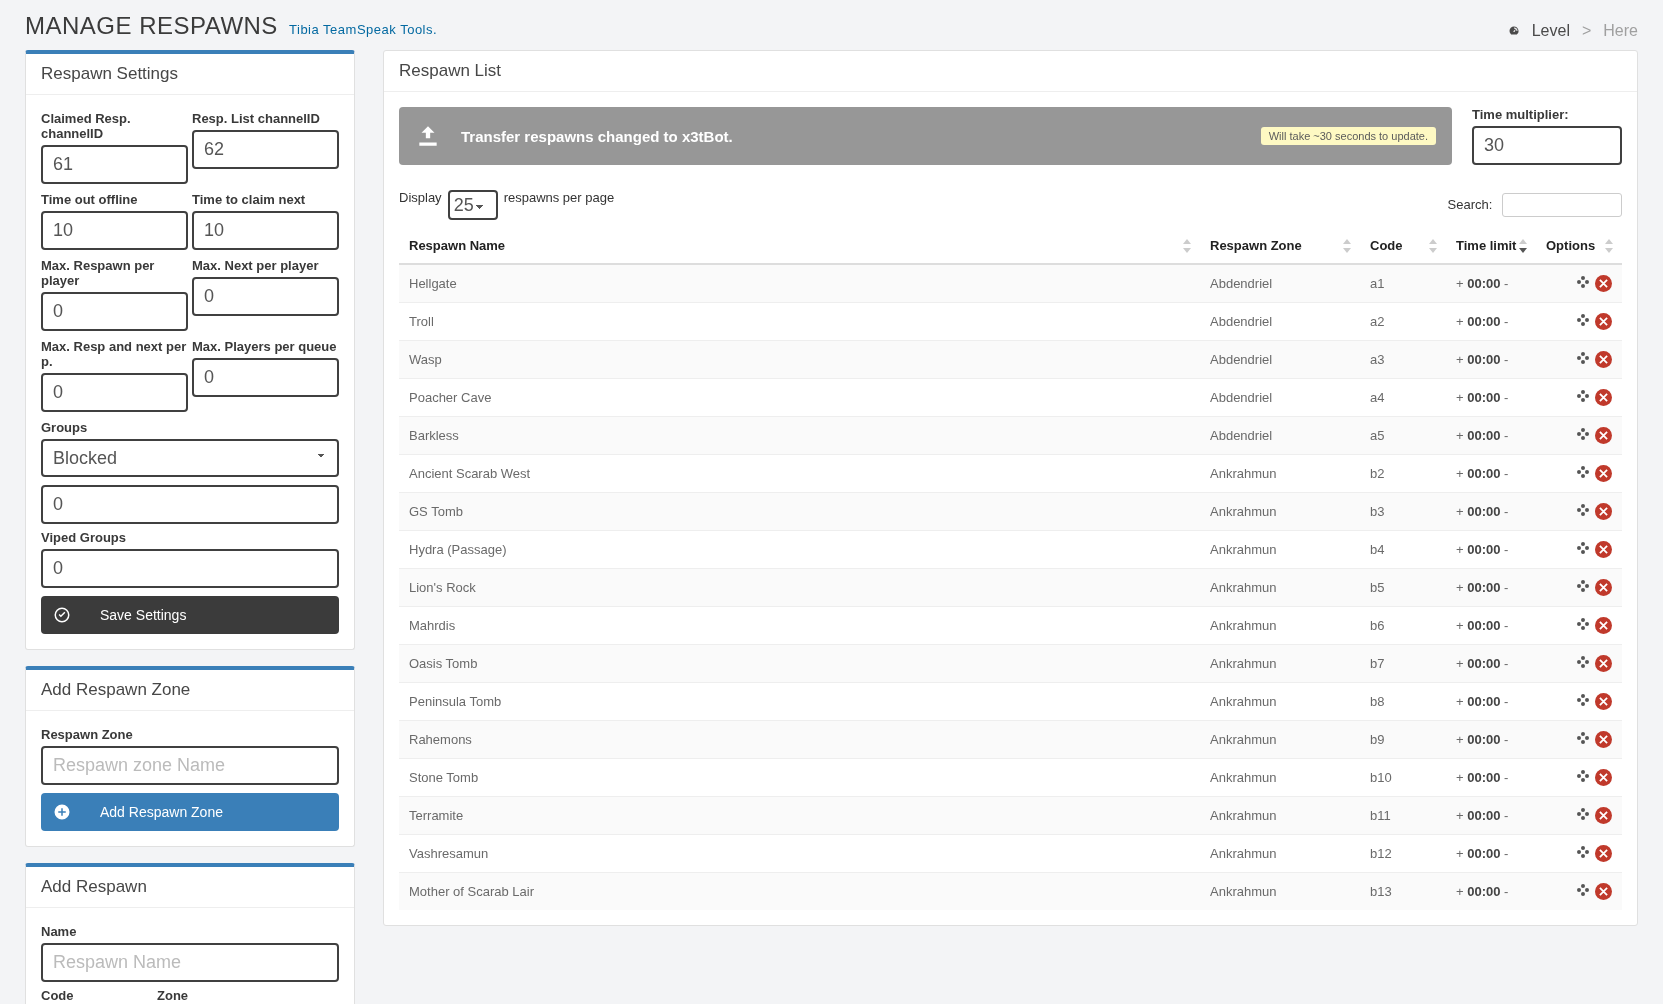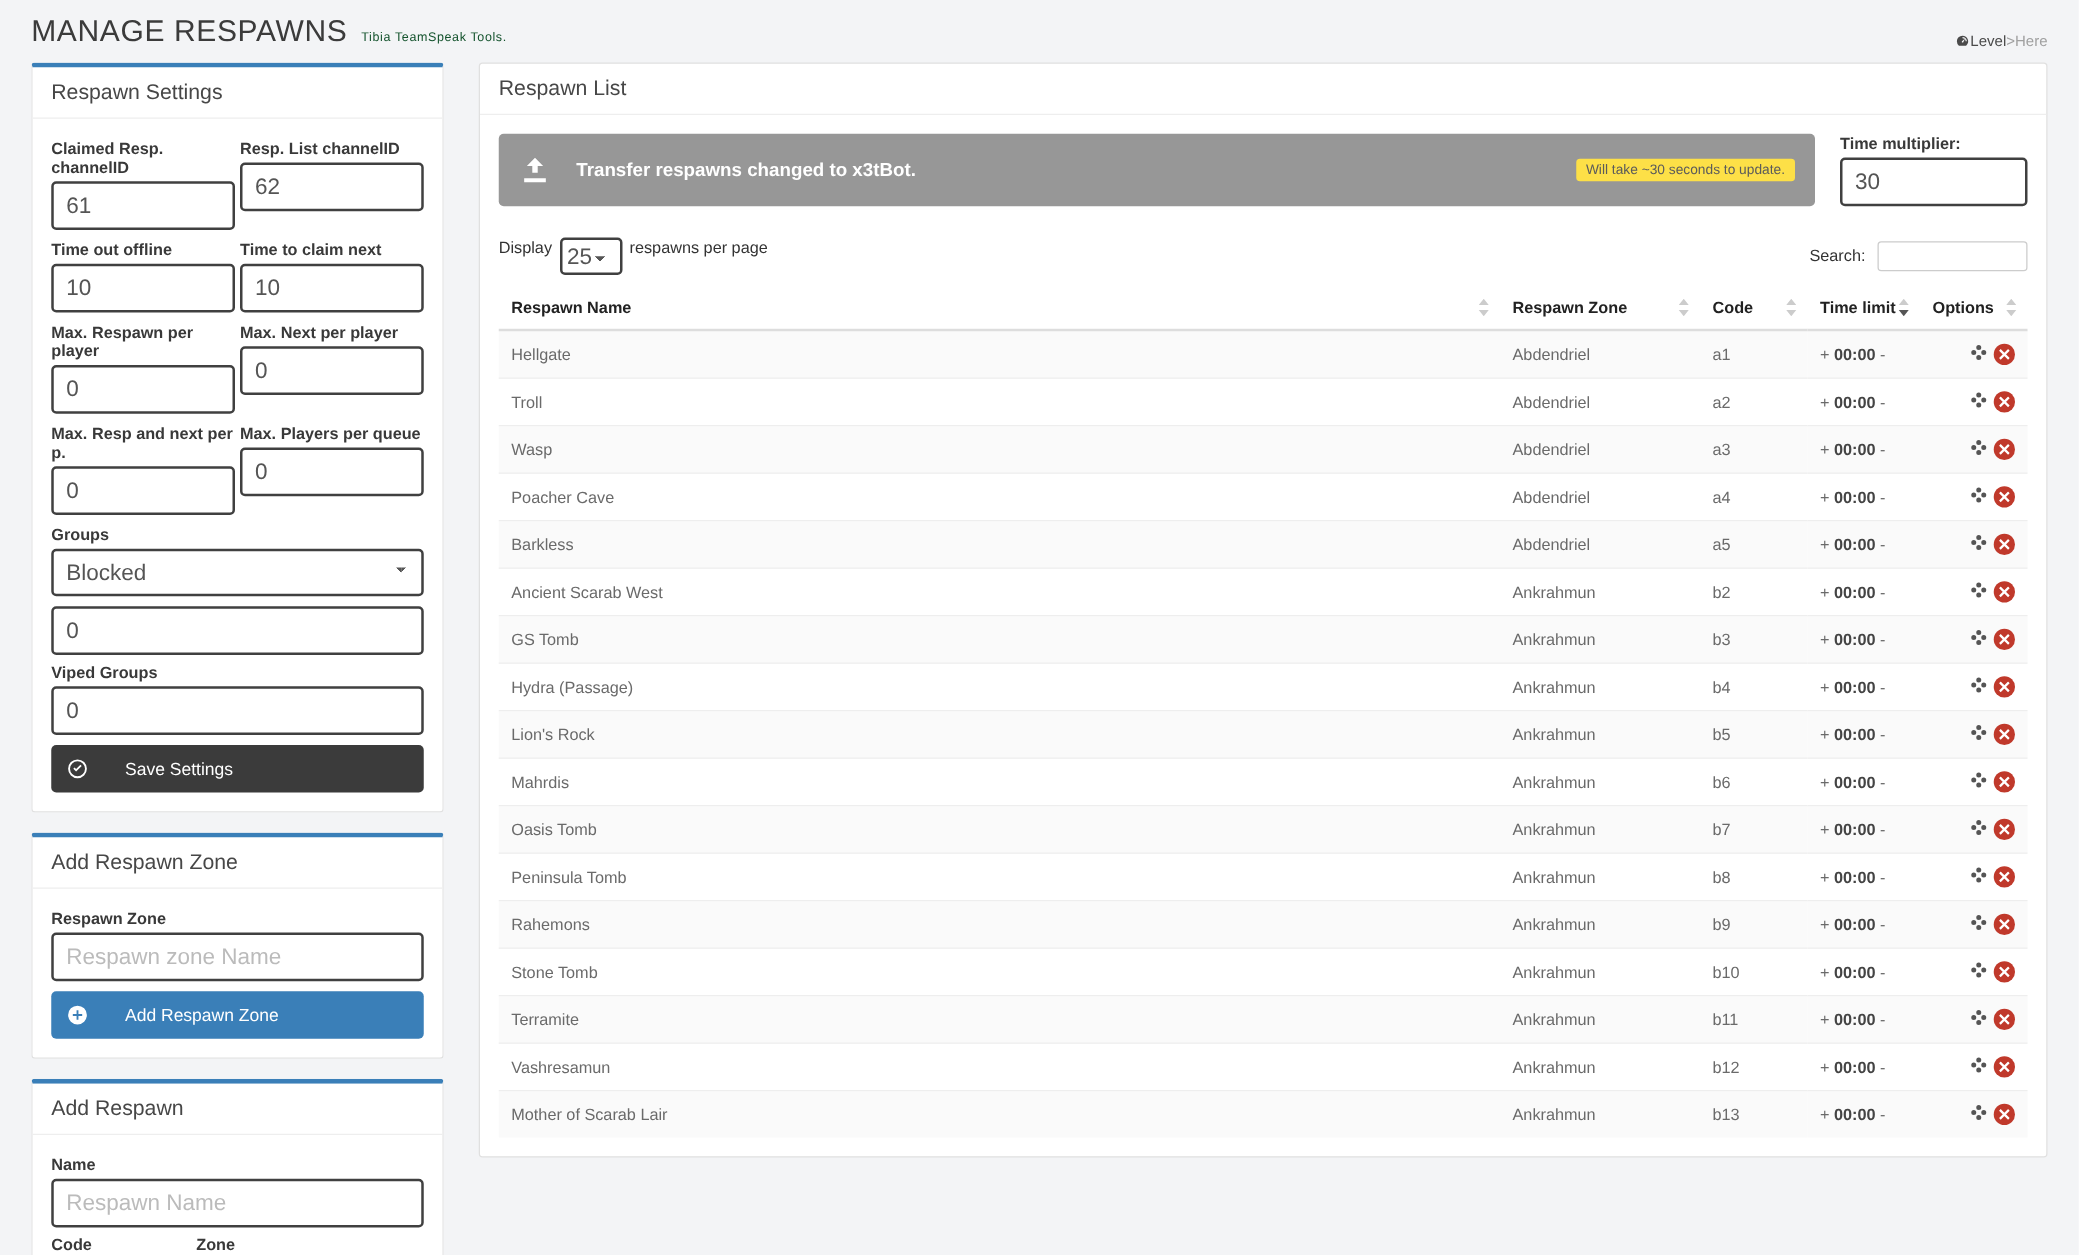--- a/index.html
+++ b/index.html
@@ -1,21 +1,21 @@
 <!DOCTYPE html>
 <html><head>
 <meta charset="utf-8">
 <style>
   * { box-sizing: border-box; margin: 0; padding: 0; }
   body { font-family: "Helvetica Neue", Helvetica, Arial, sans-serif; font-size: 13px; color: #3f3f3f; background: #f3f4f6; }
   .page { width: 1663px; min-height: 1004px; padding: 6px 25px 25px; }
   .page-header { display: flex; justify-content: space-between; align-items: flex-end; padding: 6px 0; }
   .page-header h1 { font-size: 24px; font-weight: 300; color: #3b3b3b; letter-spacing: 0.5px; }
-  .page-header .subtitle { font-size: 10px; color: #14532d; margin-left: 4px; }
-  .breadcrumb { font-size: 12px; color: #a0a0a0; display: flex; align-items: center; gap: 0; }
+  .page-header .subtitle { font-size: 13px; color: #0369a1; margin-left: 4px; }
+  .breadcrumb { font-size: 16px; color: #a0a0a0; display: flex; align-items: center; gap: 12px; }
   .breadcrumb svg { width: 12px; height: 12px; fill: #4a4a4a; }
   .layout { display: flex; gap: 28px; margin-top: 4px; }
   .sidebar { width: 330px; flex: 0 0 330px; }
   .main { flex: 1; }
   .panel { background: #fff; border: 1px solid #e0e0e0; border-top: 4px solid #3a7fb8; border-radius: 3px; margin-bottom: 16px; }
   .panel-heading { padding: 10px 15px; border-bottom: 1px solid #eee; }
   .panel-heading h2 { font-size: 17px; font-weight: 400; color: #474747; }
   .panel-body { padding: 10px 15px 15px; }
   .main .panel .panel-body{ padding-top:0px;}
   .form-row2 { display: flex; gap: 4px; }
@@ -26,21 +26,21 @@
   select.form-ctl { appearance: none; background-image: linear-gradient(45deg, transparent 50%, #555 50%), linear-gradient(135deg, #555 50%, transparent 50%); background-position: calc(100% - 16px) 13px, calc(100% - 12px) 13px; background-size: 4px 4px, 4px 4px; background-repeat: no-repeat; padding-right: 36px; }
   .btn { width: 100%; border: none; border-radius: 4px; padding: 10px 12px; font-size: 14px; display: flex; align-items: center; gap: 29px; color: #fff; cursor: pointer; margin-top: 8px; }
   .btn-dark { background: #3b3b3b; }
   .btn-primary { background: #3a7fb8; }
   .btn svg { width: 18px; height: 18px; fill: #fff; }
   .main .panel { border-top: 1px solid #e0e0e0; }
   .main .panel .panel-heading h2{ font-size:17px; color:#474747;}
   .toprow { display: flex; gap: 20px; margin: 15px 0 25px; }
   .alert { flex: 1; background: #979797; color: #fff; border-radius: 4px; padding: 14px 16px; display: flex; align-items: center; gap: 20px; font-weight: 700; font-size: 15px; }
   .alert .msg { flex: 1; }
-  .alert .chip { background: #fde047; color: #5b5b5b; font-weight: 400; font-size: 11px; border-radius: 3px; padding: 3px 8px; }
+  .alert .chip { background: #fef9c3; color: #5b5b5b; font-weight: 400; font-size: 11px; border-radius: 3px; padding: 3px 8px; }
   .alert svg{ width:26px; height:26px; fill:#fff;}
   .mult { }
   .mult label.lb{ margin-top:0;}
   .mult .form-ctl{ width:150px;}
   .tablebar { display: flex; justify-content: space-between; align-items: center; font-size: 13px; color: #333; margin-bottom:8px; }
   .tablebar .left { display: flex; align-items: flex-start; gap: 6px; }
   .tablebar .form-ctl.small { width: 50px; padding: 3px 4px; }
   .tablebar .search input{ border:1px solid #ccc; border-radius:3px; padding:4px 6px; font-size:12px; width:120px; margin-left:6px;}
   table.dt { width: 100%; border-collapse: collapse; }
   table.dt th { text-align: left; font-weight: 700; font-size: 13px; color: #222; padding: 10px 10px; border-bottom: 2px solid #ddd; position:relative;}

